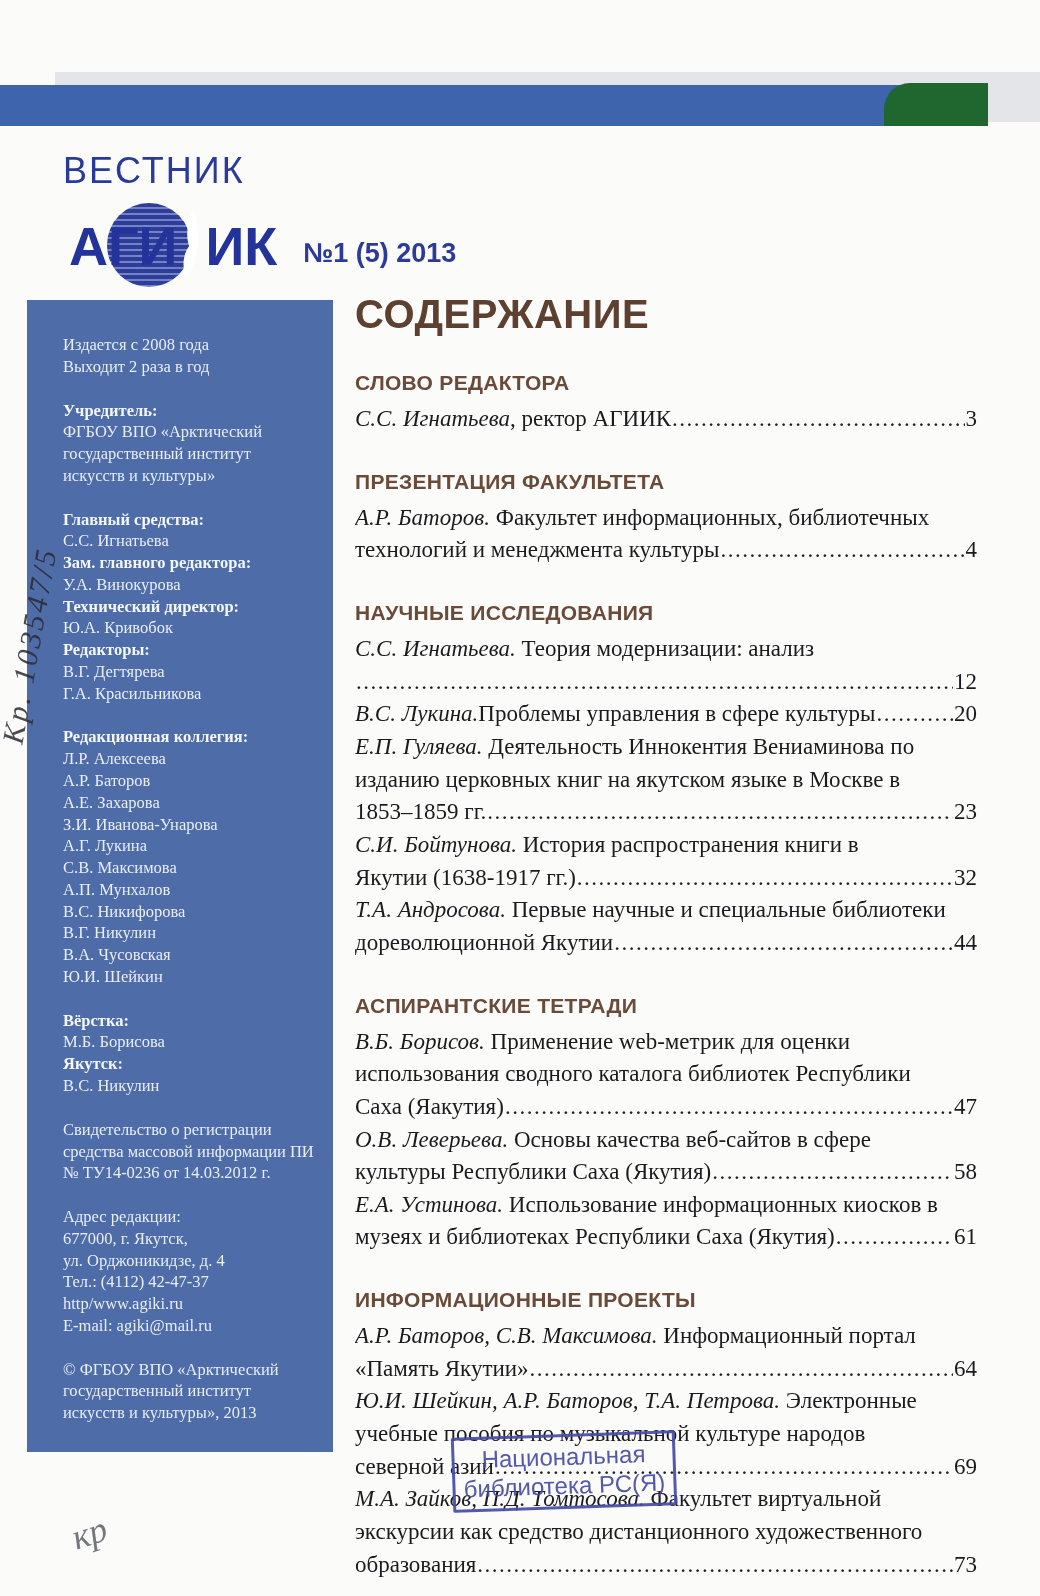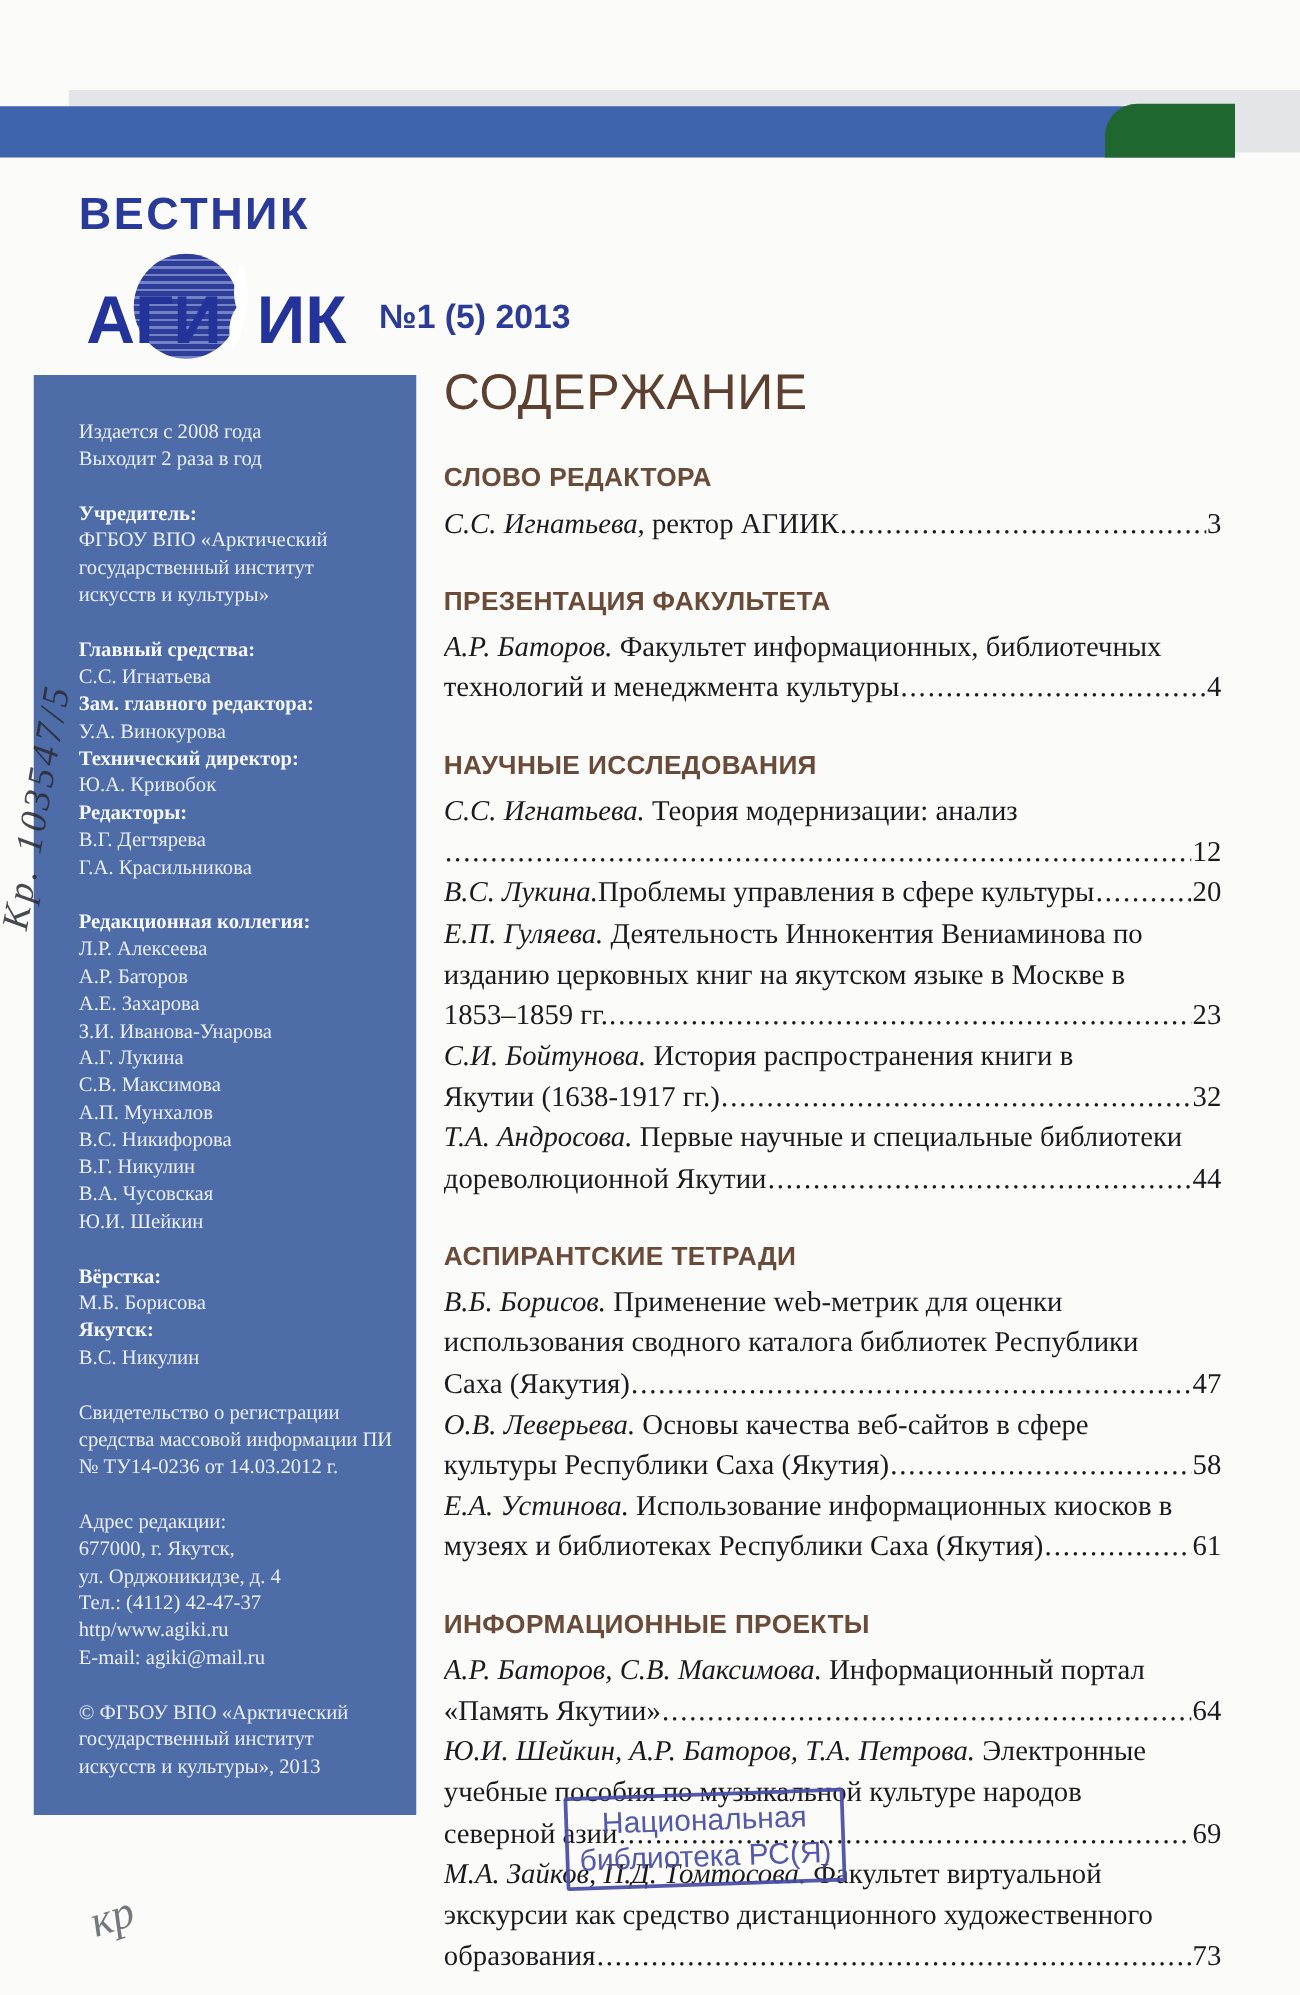--- a/index.html
+++ b/index.html
@@ -20,29 +20,29 @@
     font-family:"Liberation Serif", serif;
     color:var(--ink);
   }
   
   .band-gray{position:absolute;top:72px;left:55px;width:985px;height:50px;background:#e4e5e9;}
   .band-blue{position:absolute;top:85px;left:0;width:988px;height:41px;background:var(--band-blue);}
   .band-green{position:absolute;top:83px;left:884px;width:104px;height:43px;background:var(--band-green);border-top-left-radius:26px;}
   
   .masthead{position:absolute;left:63px;top:150px;width:420px;}
   .journal-name{
-    font-family:"Liberation Sans", sans-serif;font-weight:bold;
+    font-family:"Liberation Sans", sans-serif;font-weight:normal;
     font-size:36px;color:var(--logo-blue);letter-spacing:2px;
   }
   .logo-row{position:relative;margin-top:8px;height:92px;display:flex;align-items:center;}
   .logo-circle{
     position:absolute;left:44px;top:3px;width:84px;height:84px;border-radius:50%;
     background:repeating-linear-gradient(180deg,#2d3d98 0px,#2d3d98 4px,#7483c8 4px,#7483c8 6px);
   }
-  .acronym{position:relative;display:flex;align-items:flex-end;padding-left:6px;}
+  .acronym{position:relative;display:flex;align-items:center;padding-left:6px;}
   .acr{
     position:relative;z-index:2;font-family:"Liberation Sans", sans-serif;
     font-weight:bold;font-size:54px;color:#23339a;line-height:1;
   }
   .bird{position:relative;z-index:2;width:24px;height:74px;margin:0 2px;}
   .issue{
     position:relative;z-index:2;margin-left:26px;margin-top:14px;
     font-family:"Liberation Sans", sans-serif;font-weight:bold;
     font-size:27px;color:#2c3b96;
   }
@@ -53,21 +53,21 @@
     color:#e9eef7;
     padding:34px 18px 0 36px;box-sizing:border-box;
     font-size:16.5px;line-height:1.32;
   }
   .sb-block{margin-bottom:22px;}
   .sb-label{font-weight:bold;color:#f4f7fc;}
   .sb-line{}
   
   .main{position:absolute;left:355px;top:292px;width:622px;}
   .contents-title{
-    margin:0;font-family:"Liberation Sans", sans-serif;font-weight:normal;
+    margin:0;font-family:"Liberation Sans", sans-serif;font-weight:bold;
     font-size:40px;color:var(--title-brown);letter-spacing:0.5px;
   }
   .toc-section{margin-top:34px;}
   .section-title{
     margin:0 0 8px 0;font-family:"Liberation Sans", sans-serif;font-weight:bold;
     font-size:21px;color:var(--header-brown);letter-spacing:0.3px;
   }
   .toc-entry{overflow:hidden;}
   .toc-line{font-size:23px;line-height:1.42;white-space:nowrap;}
   .toc-line.leader{display:flex;align-items:baseline;}

